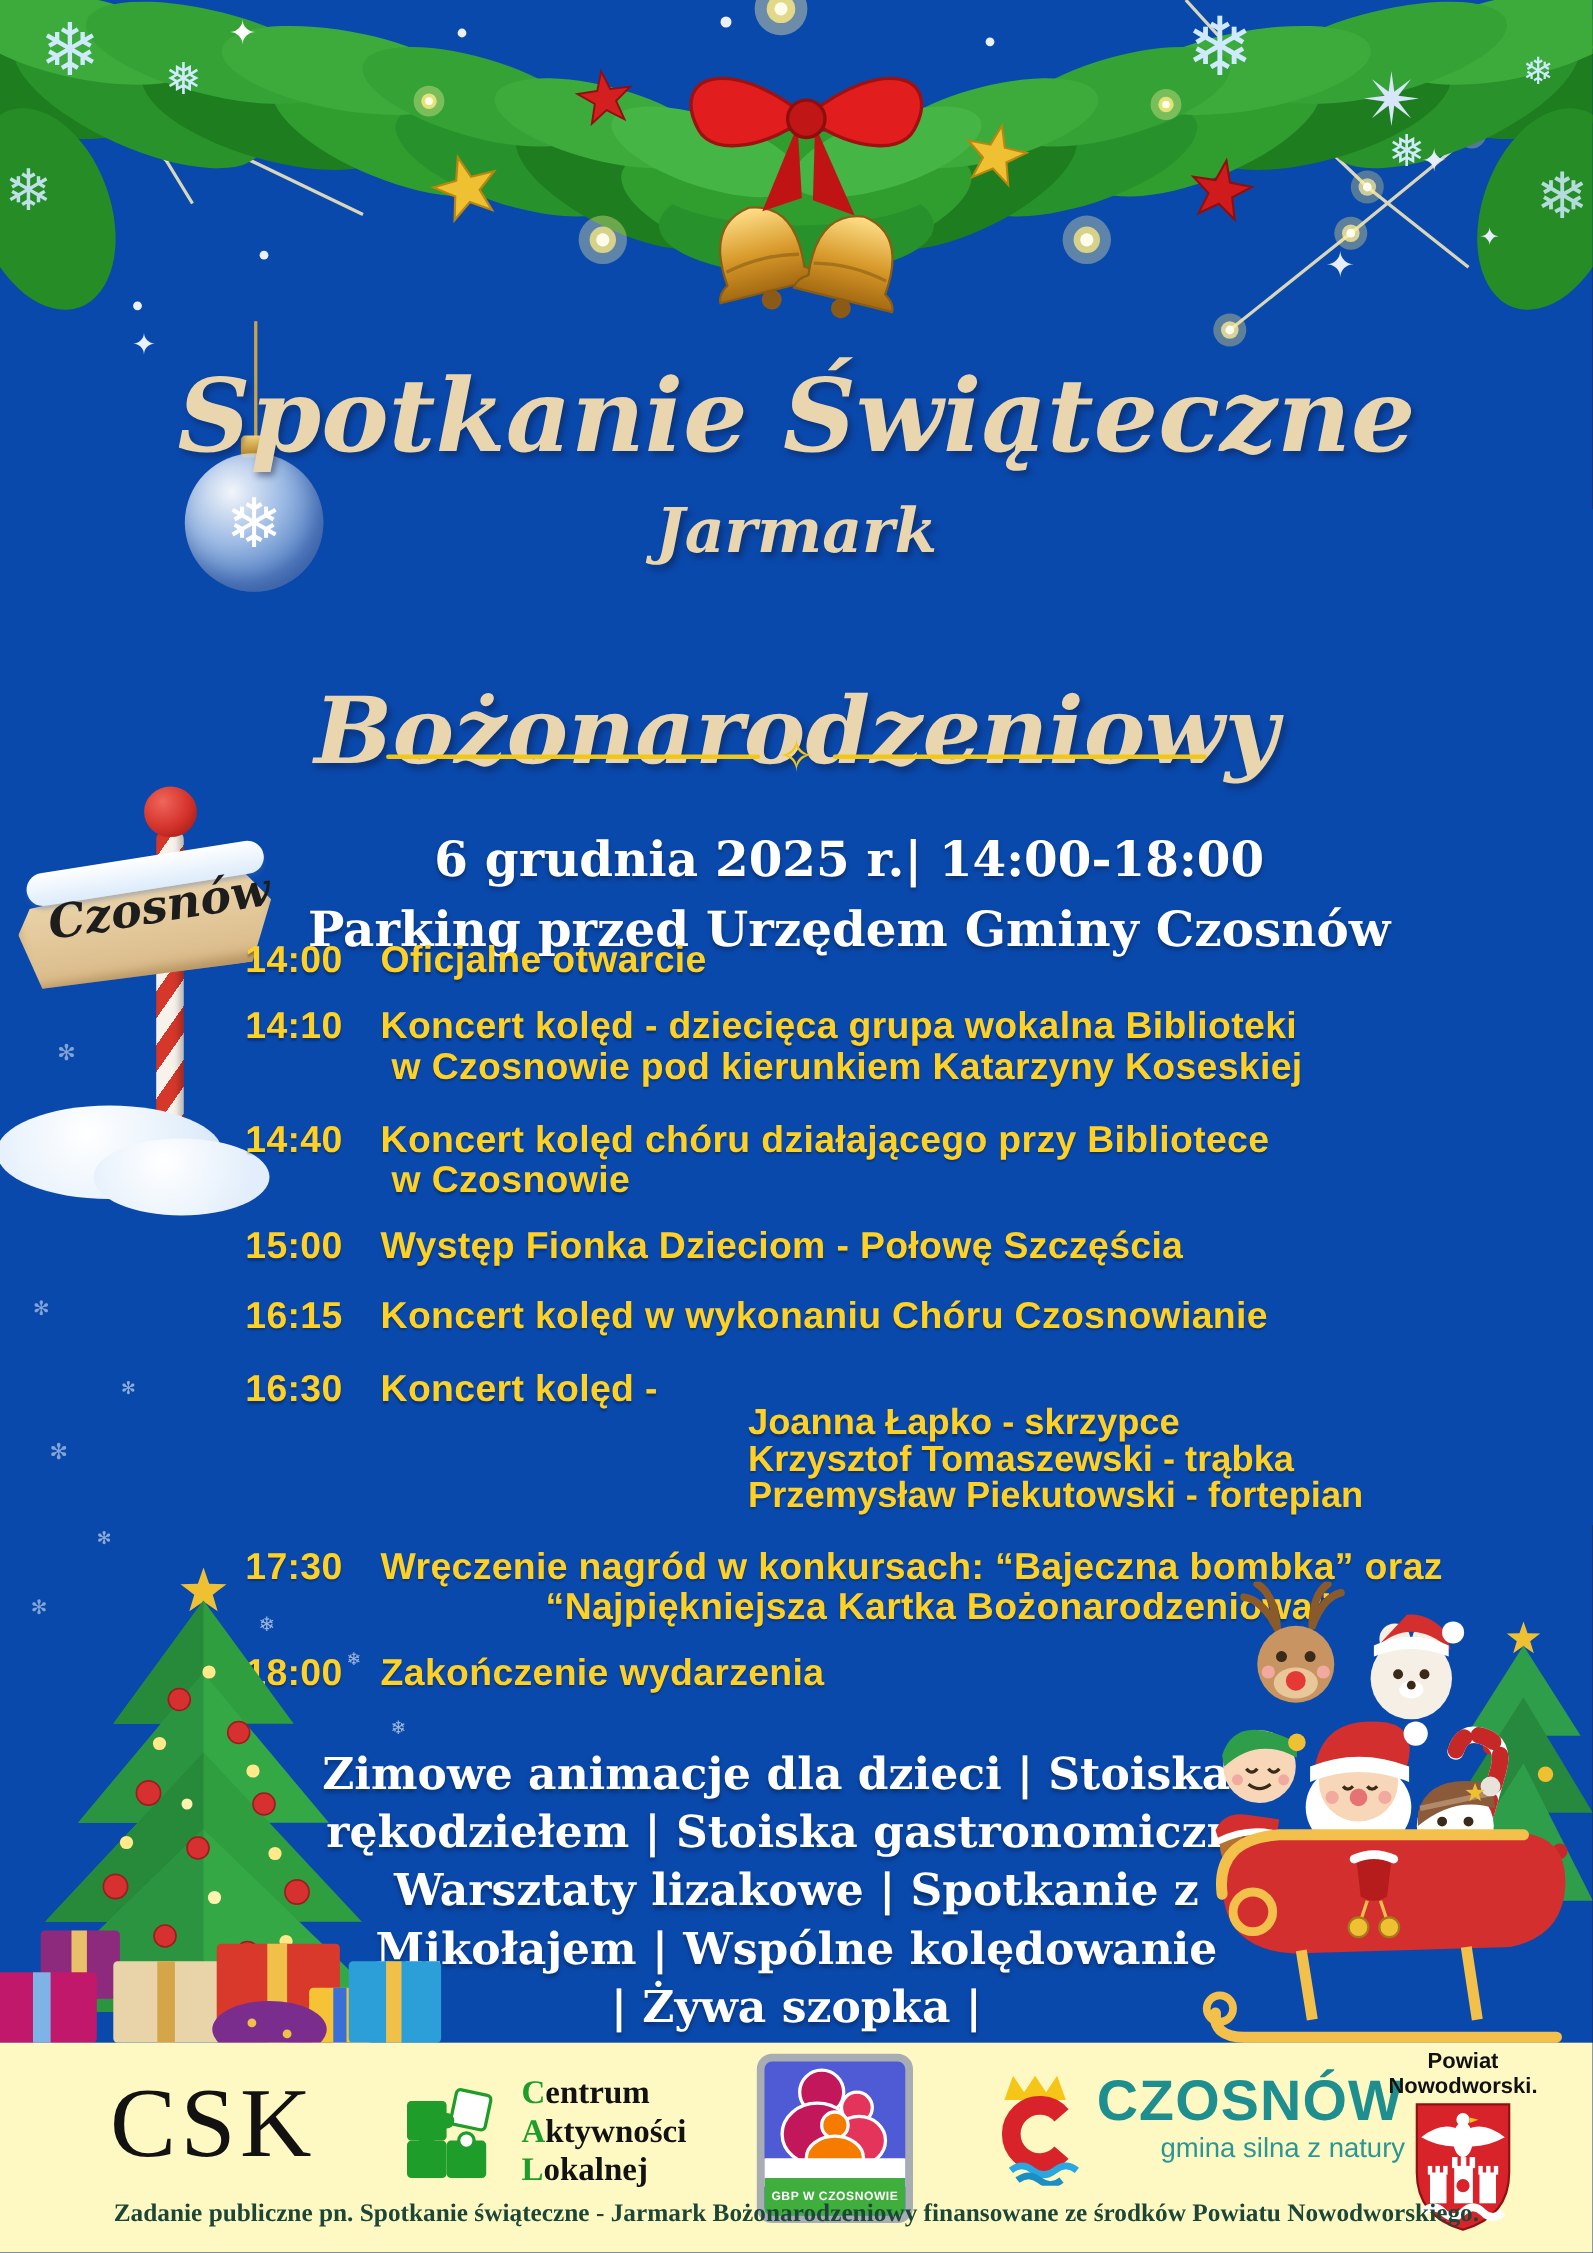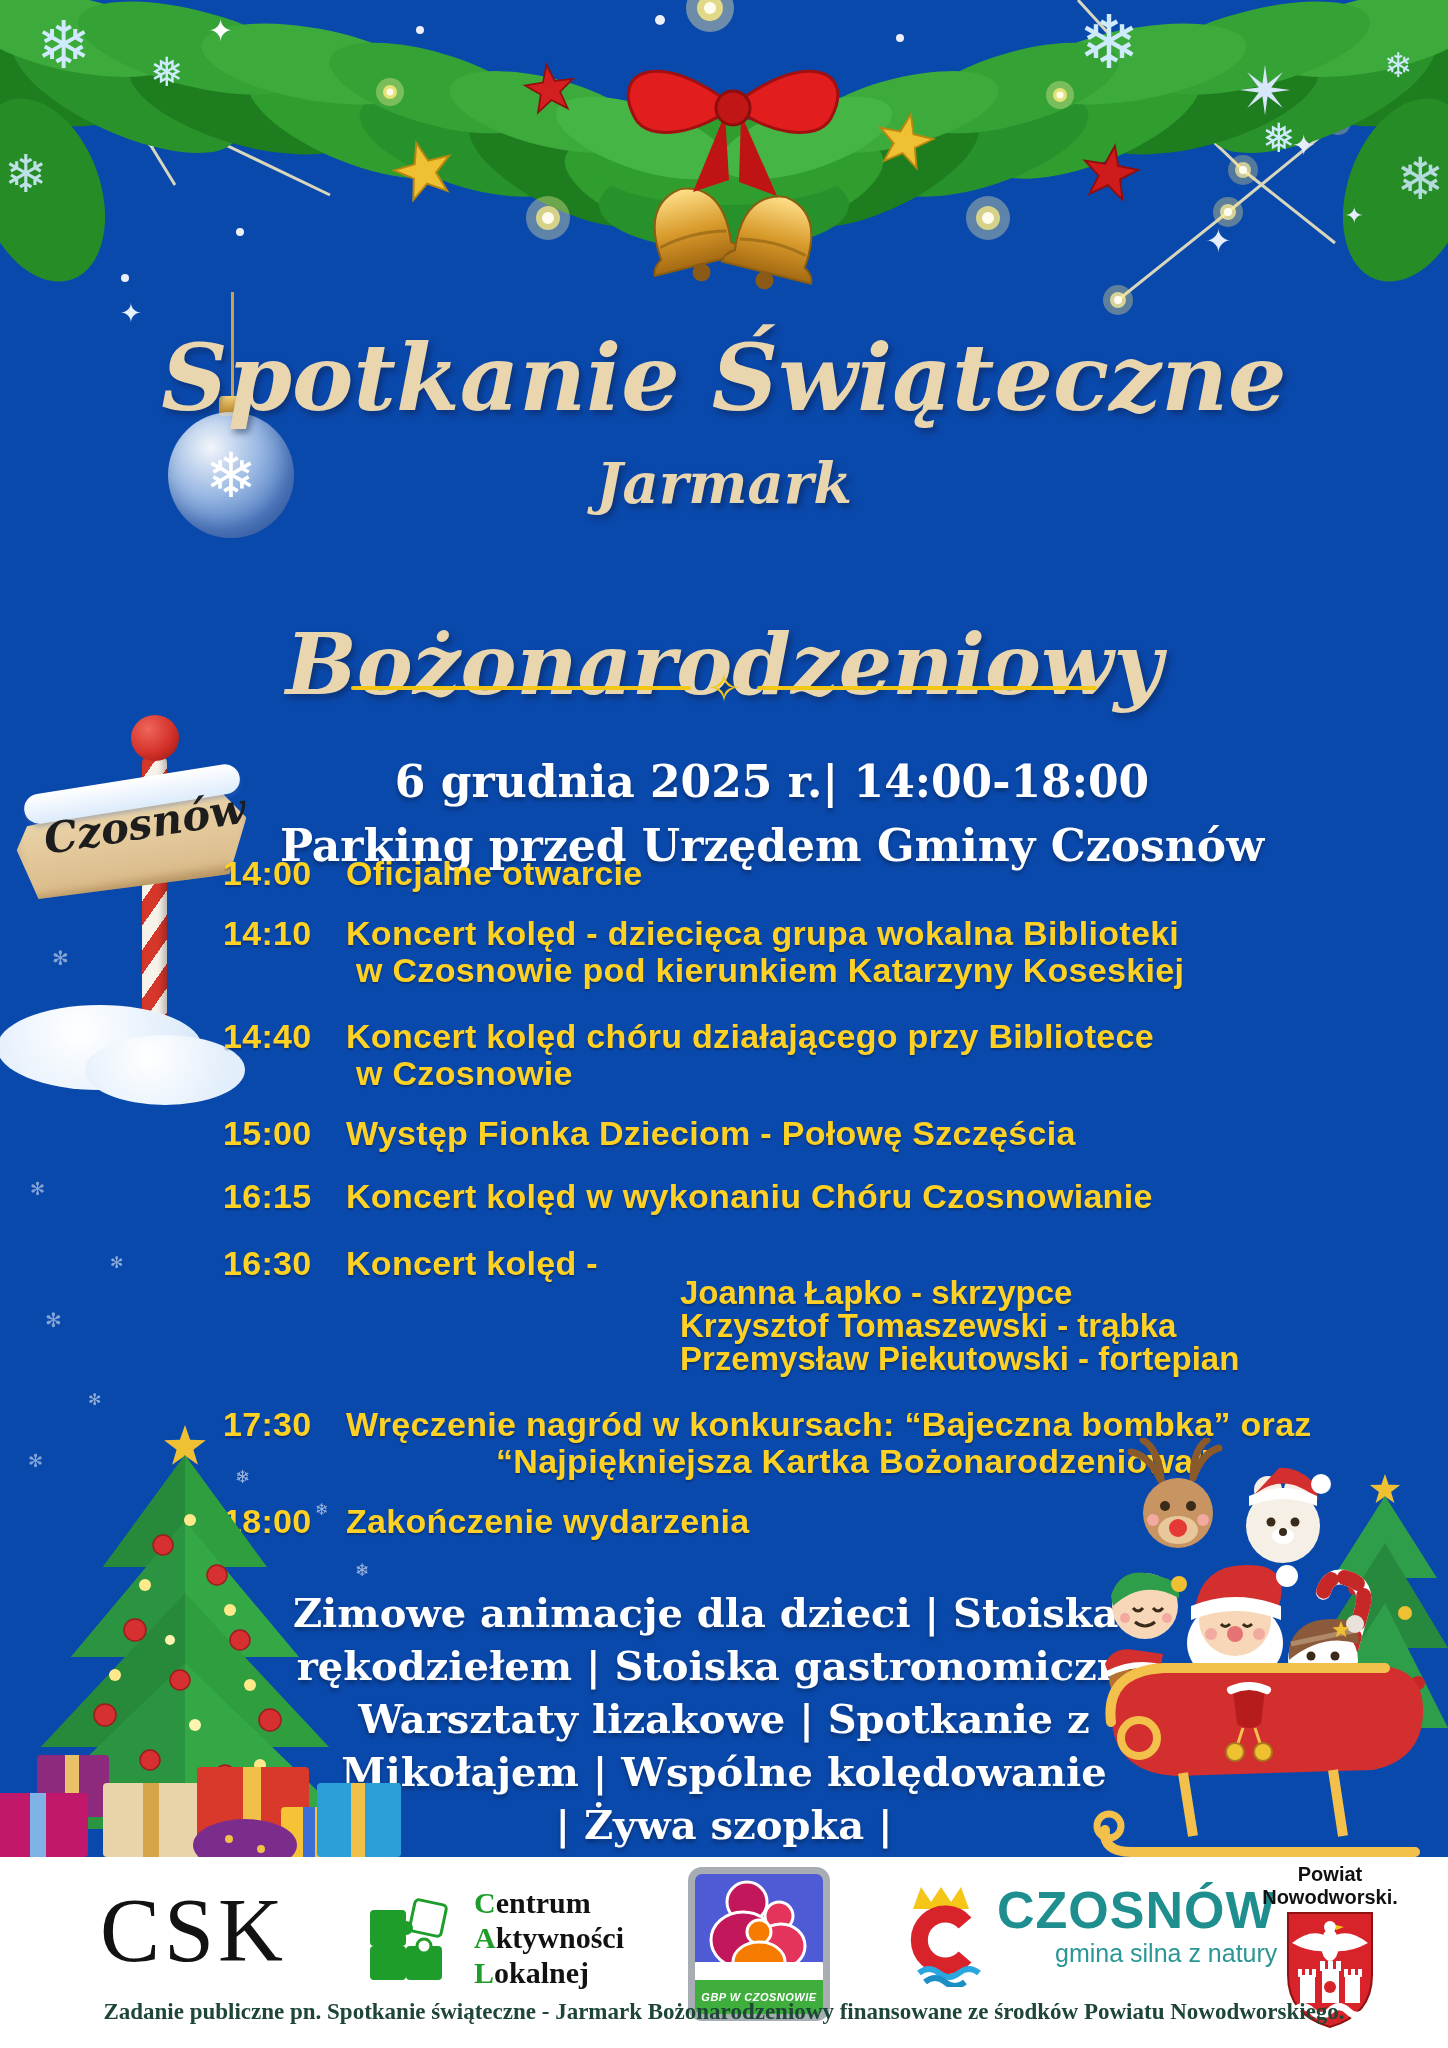--- a/index.html
+++ b/index.html
@@ -62,29 +62,29 @@
 
   
   .orn-string{position:absolute;left:231px;top:292px;width:3px;height:108px;background:#caa24a;}
   .orn-cap{position:absolute;left:219px;top:396px;width:27px;height:20px;background:linear-gradient(#f4d27a,#a9781f);border-radius:4px;}
   .orn-ball{position:absolute;left:168px;top:412px;width:126px;height:126px;border-radius:50%;
             background:radial-gradient(circle at 34% 28%,rgba(255,255,255,.95),rgba(205,224,246,.75) 38%,rgba(140,170,215,.6) 68%,rgba(85,120,185,.75));
             box-shadow:inset -6px -10px 18px rgba(30,60,130,.4);
             display:flex;align-items:center;justify-content:center;color:#fff;font-size:62px;}
 
   
-  .footer{position:absolute;left:0;top:1857px;width:1448px;height:191px;background:#ffffff;}
+  .footer{position:absolute;left:0;top:1857px;width:1448px;height:191px;background:#fef9c3;}
   .csk{position:absolute;left:100px;top:22px;font-family:"Liberation Serif",serif;font-size:90px;color:#121212;letter-spacing:4px;}
   .cal{position:absolute;left:366px;top:28px;display:flex;gap:16px;align-items:center;}
   .cal-text div{font-family:"Liberation Serif",serif;font-weight:700;font-size:30px;line-height:35px;color:#121212;}
   .cal-text div::first-letter{color:#1f9d2a;}
   .gbp{position:absolute;left:688px;top:10px;width:128px;height:140px;background:#4f5bd5;border:7px solid #a7adb3;
        border-radius:14px;overflow:hidden;}
   .gbp-banner{position:absolute;left:0;bottom:0;width:100%;height:34px;background:#3fae3c;display:flex;align-items:center;justify-content:center;}
-  .gbp-banner span{color:#fff;font-weight:700;font-size:11px;letter-spacing:.5px;white-space:nowrap;font-style:italic;}
+  .gbp-banner span{color:#fff;font-weight:700;font-size:11px;letter-spacing:.5px;white-space:nowrap;}
   .gbp-book{position:absolute;left:-8px;bottom:26px;width:144px;height:26px;background:#ffffff;border-radius:10px 10px 0 0;}
   .czos{position:absolute;left:895px;top:26px;display:flex;gap:6px;}
   .czos-name{font-weight:700;font-size:52px;color:#1f8e8e;letter-spacing:1px;line-height:54px;}
   .czos-tag{font-size:25px;color:#2a9696;margin-left:58px;margin-top:2px;}
   .powiat{position:absolute;left:1250px;top:6px;width:160px;text-align:center;}
   .powiat-cap{font-family:Liberation Sans, sans-serif;font-weight:700;font-size:20px;color:#111;}
   .disclaimer{position:absolute;top:142px;left:0;width:100%;text-align:center;
               font-family:"Liberation Serif",serif;font-weight:700;font-size:23px;color:#1d4636;}
 </style>
 </head>

